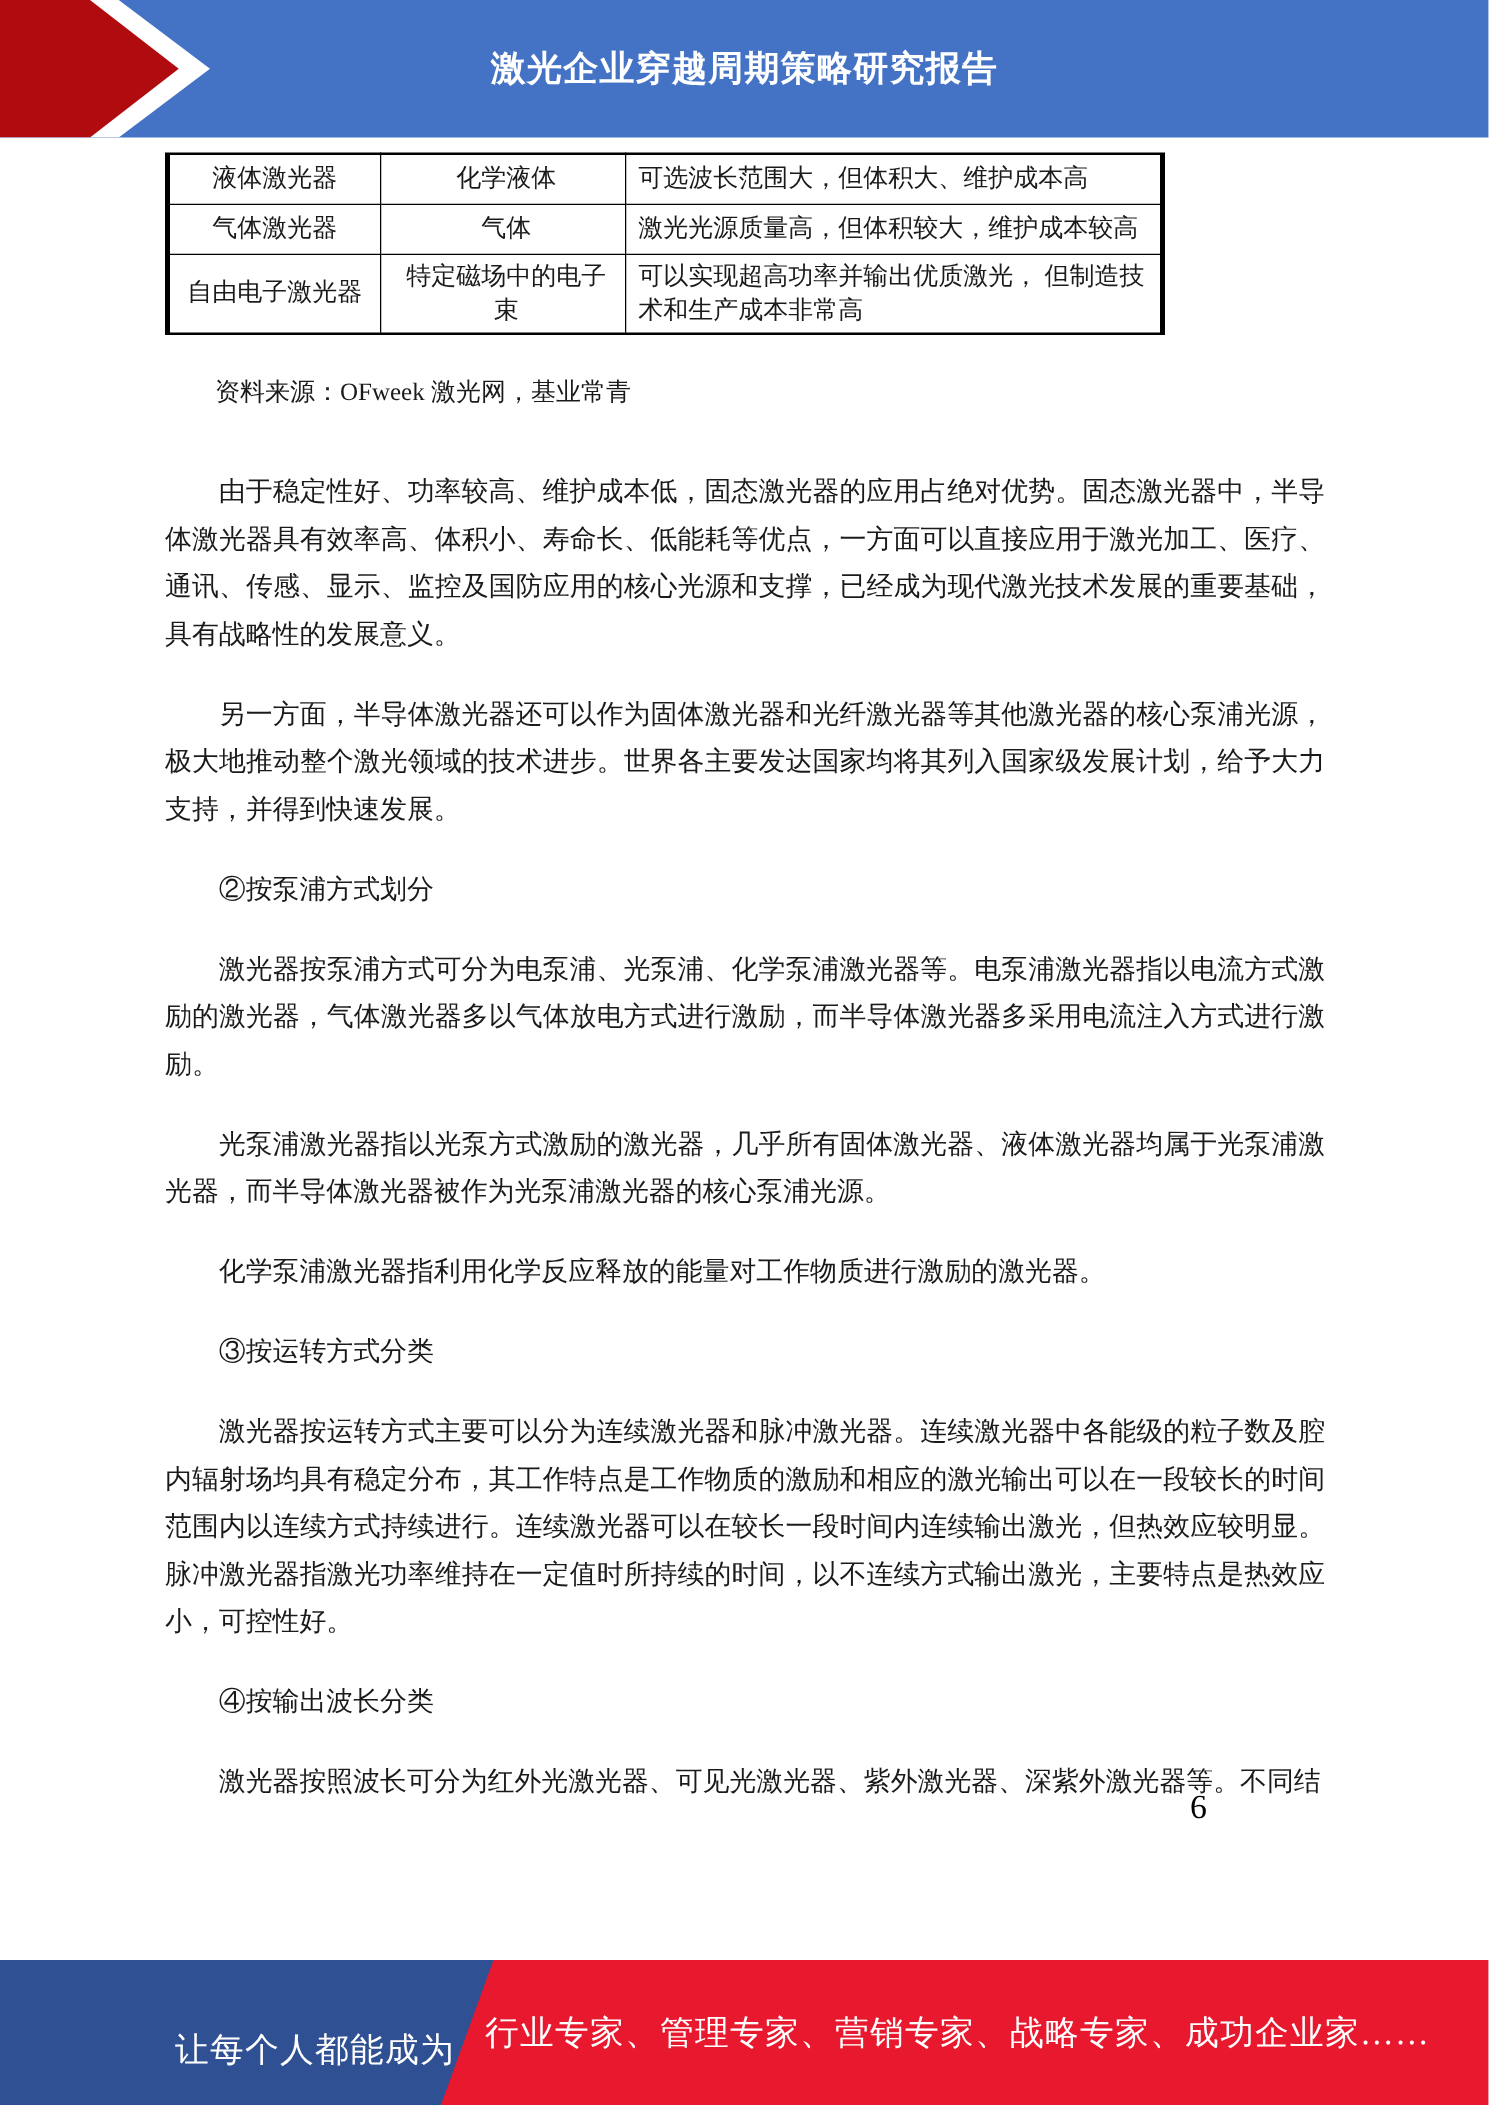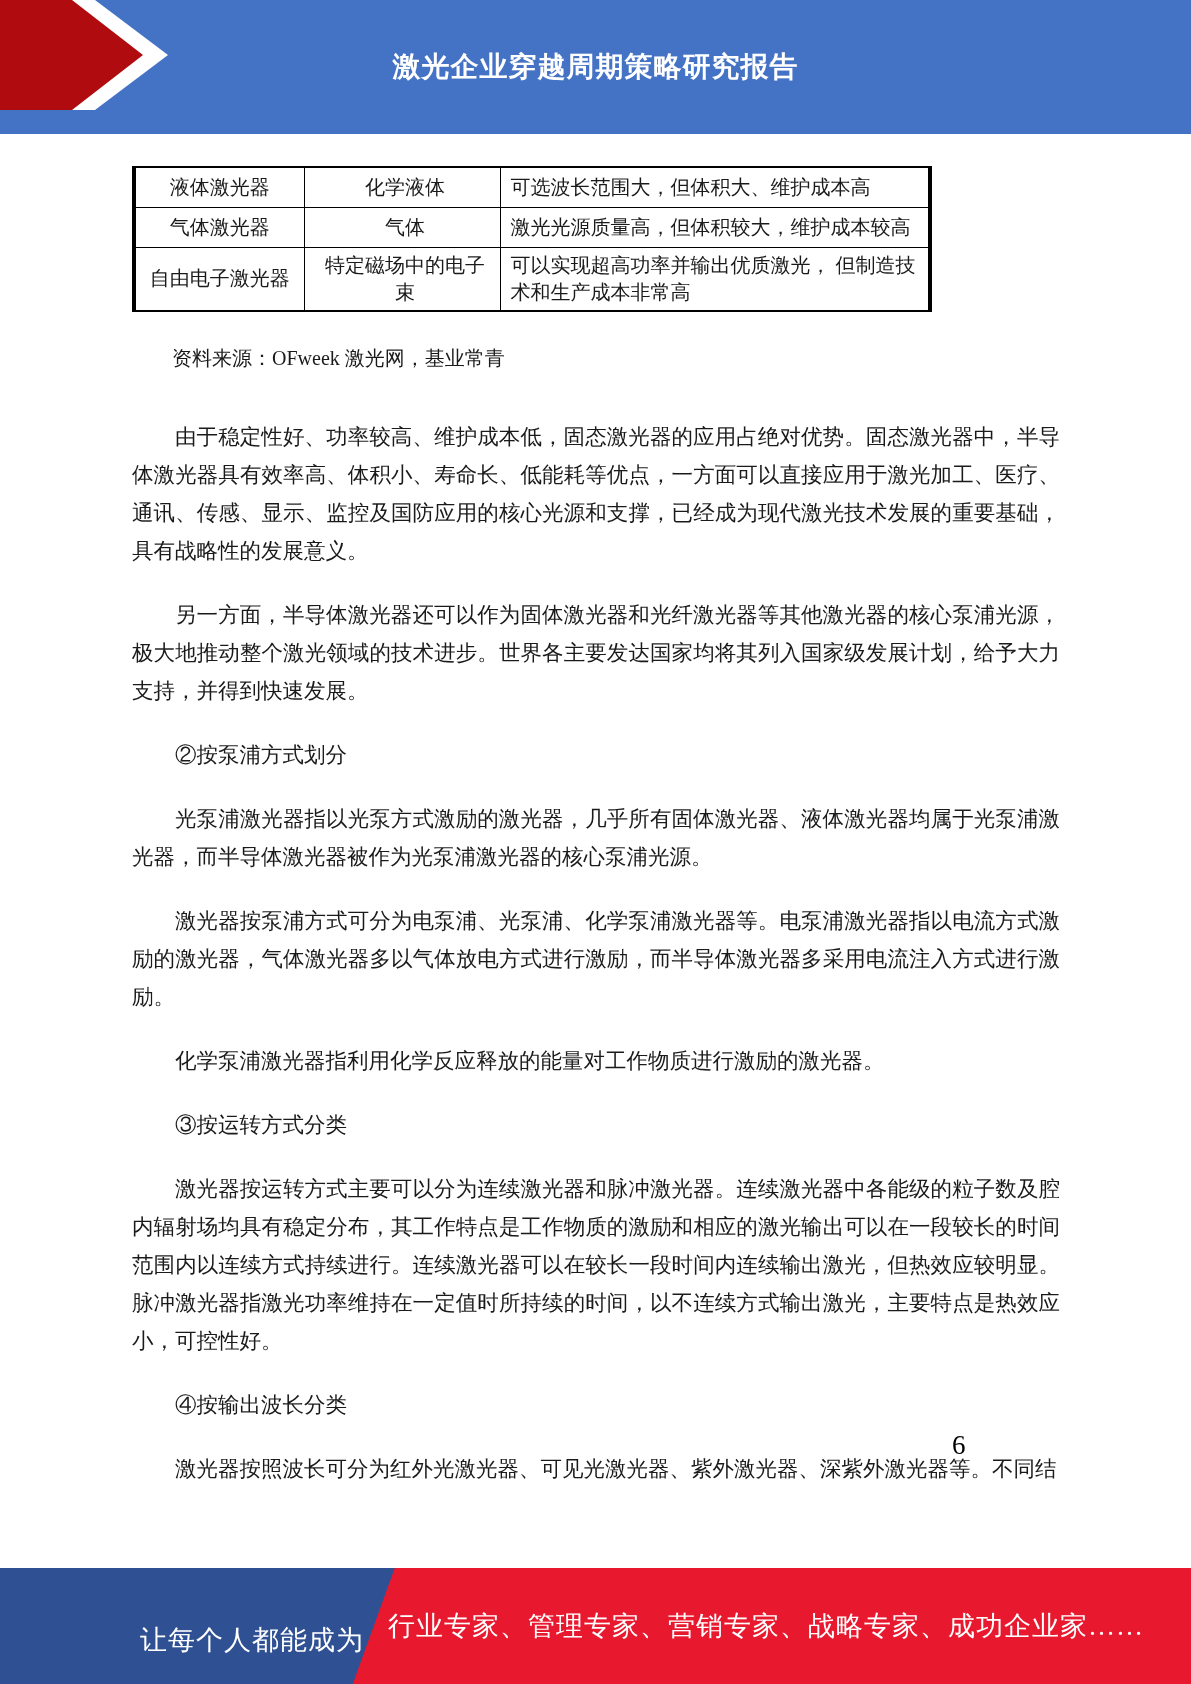--- a/index.html
+++ b/index.html
@@ -11,21 +11,21 @@
   }
   *{margin:0;padding:0;box-sizing:border-box;}
   html,body{background:#fff;}
   body{font-family:"Liberation Serif","DejaVu Serif",serif;color:var(--ink);}
   #page{
     position:relative;width:1191px;height:1684px;background:#ffffff;overflow:hidden;
   }
 
   
   .header-band{
-    position:absolute;top:0;left:0;width:1191px;height:134px;
+    position:absolute;top:0;left:0;width:1191px;height:110px;
     background:var(--header-blue);
   }
   .header-arrow{position:absolute;top:0;left:0;width:175px;height:110px;display:block;}
   .header-title{
     position:absolute;top:0;left:0;width:100%;height:100%;
     display:flex;align-items:center;justify-content:center;
     color:#ffffff;font-family:"Liberation Sans","DejaVu Sans",sans-serif;
     font-weight:bold;font-size:28px;letter-spacing:1px;
   }
 
@@ -41,21 +41,21 @@
     border:1px solid #000;
     padding:4px 10px;
     vertical-align:middle;
     line-height:27px;
   }
   table.laser-table tr{height:40px;}
   table.laser-table td.c0{width:170px;text-align:center;}
   table.laser-table td.c1{width:196px;text-align:center;padding-left:16px;}
   table.laser-table td.c2{width:430px;text-align:left;}
   table.laser-table{border-left:4px solid #000;border-right:4px solid #000;
-    border-top:2px solid #000;border-bottom:2px solid #000;margin-top:44px;}
+    border-top:2px solid #000;border-bottom:2px solid #000;}
 
   .source-note{
     margin-top:32px;margin-bottom:46px;
     padding-left:40px;
     font-size:20px;line-height:28px;
   }
 
   .para,.heading-line{
     font-size:21.5px;line-height:38px;
     text-align:justify;
@@ -125,22 +125,22 @@
           </tr>
         </tbody>
     </table>
 
     <div class="source-note">资料来源：OFweek 激光网，基业常青</div>
 
     <div id="body-blocks">
         <p class="para">由于稳定性好、功率较高、维护成本低，固态激光器的应用占绝对优势。固态激光器中，半导体激光器具有效率高、体积小、寿命长、低能耗等优点，一方面可以直接应用于激光加工、医疗、通讯、传感、显示、监控及国防应用的核心光源和支撑，已经成为现代激光技术发展的重要基础，具有战略性的发展意义。</p>
         <p class="para">另一方面，半导体激光器还可以作为固体激光器和光纤激光器等其他激光器的核心泵浦光源，极大地推动整个激光领域的技术进步。世界各主要发达国家均将其列入国家级发展计划，给予大力支持，并得到快速发展。</p>
         <p class="heading-line">②按泵浦方式划分</p>
+        <p class="para">激光器按泵浦方式可分为电泵浦、光泵浦、化学泵浦激光器等。电泵浦激光器指以电流方式激励的激光器，气体激光器多以气体放电方式进行激励，而半导体激光器多采用电流注入方式进行激励。</p>
         <p class="para">光泵浦激光器指以光泵方式激励的激光器，几乎所有固体激光器、液体激光器均属于光泵浦激光器，而半导体激光器被作为光泵浦激光器的核心泵浦光源。</p>
-        <p class="para">激光器按泵浦方式可分为电泵浦、光泵浦、化学泵浦激光器等。电泵浦激光器指以电流方式激励的激光器，气体激光器多以气体放电方式进行激励，而半导体激光器多采用电流注入方式进行激励。</p>
         <p class="para">化学泵浦激光器指利用化学反应释放的能量对工作物质进行激励的激光器。</p>
         <p class="heading-line">③按运转方式分类</p>
         <p class="para">激光器按运转方式主要可以分为连续激光器和脉冲激光器。连续激光器中各能级的粒子数及腔内辐射场均具有稳定分布，其工作特点是工作物质的激励和相应的激光输出可以在一段较长的时间范围内以连续方式持续进行。连续激光器可以在较长一段时间内连续输出激光，但热效应较明显。脉冲激光器指激光功率维持在一定值时所持续的时间，以不连续方式输出激光，主要特点是热效应小，可控性好。</p>
         <p class="heading-line">④按输出波长分类</p>
         <p class="para">激光器按照波长可分为红外光激光器、可见光激光器、紫外激光器、深紫外激光器等。不同结</p>
       </div>
   </div>
 
   <div class="page-number">6</div>
 

